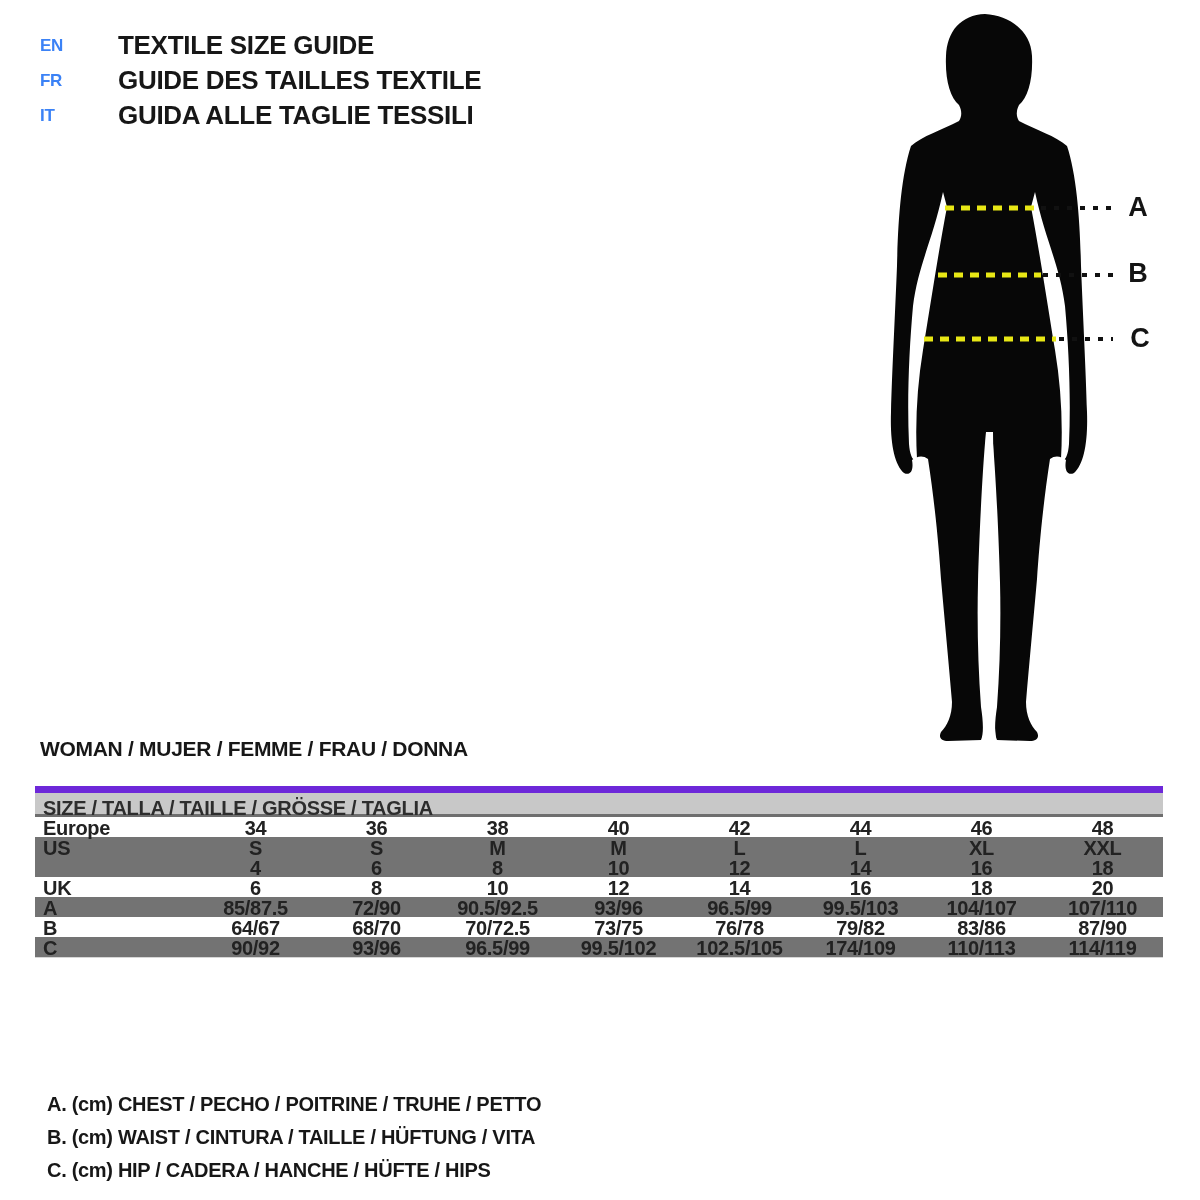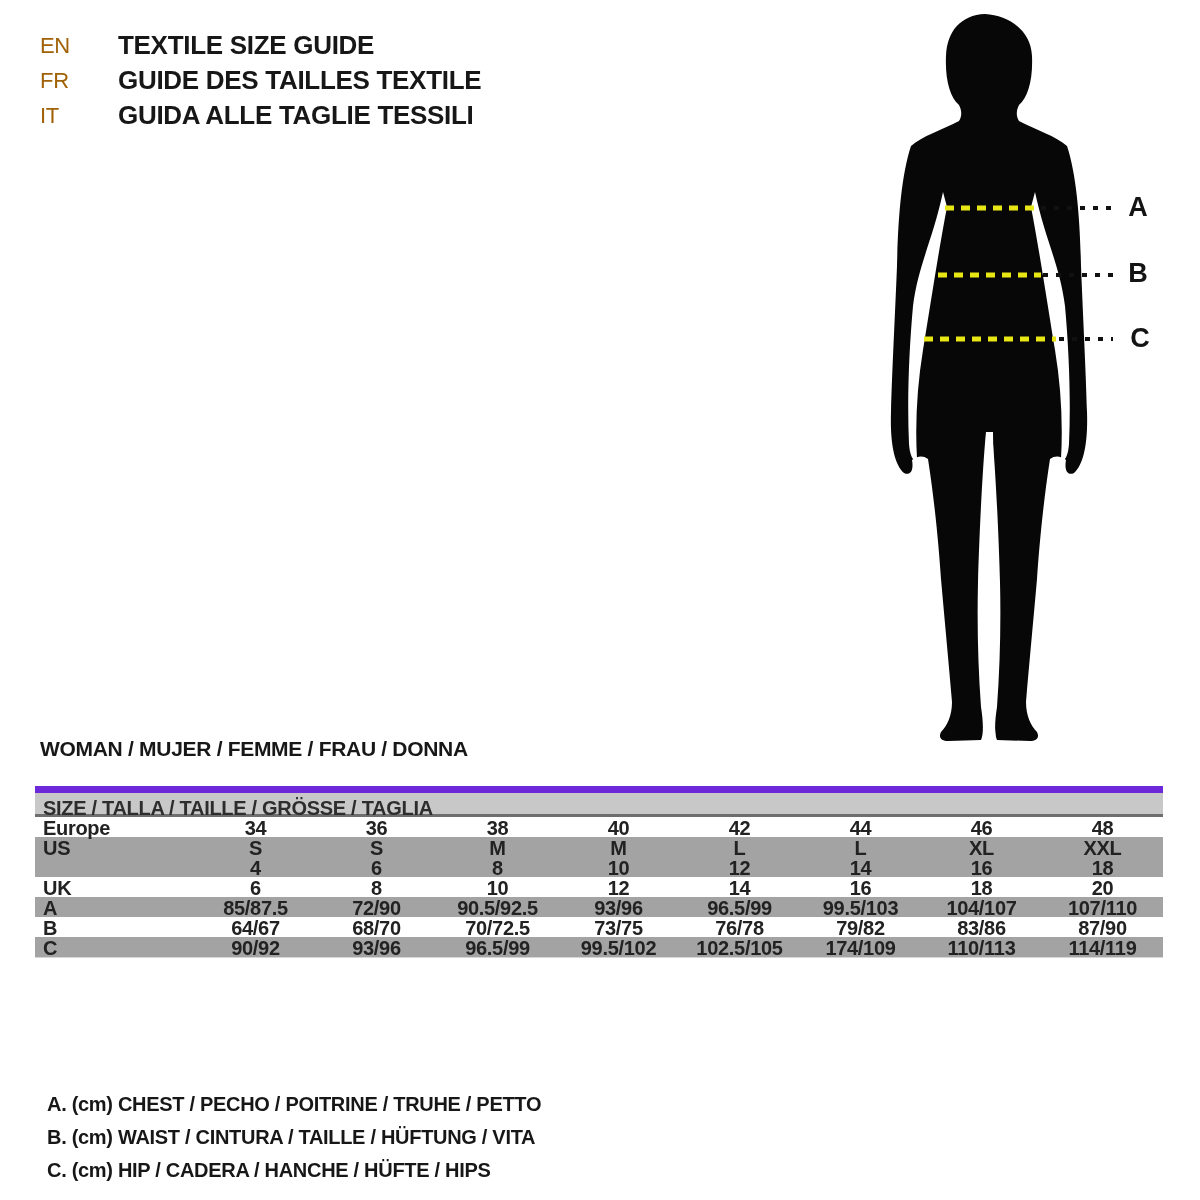--- a/index.html
+++ b/index.html
@@ -3,39 +3,39 @@
 <meta charset="utf-8">
 <style>
   html,body{margin:0;padding:0;background:#ffffff;}
   #page{
     position:relative;width:1200px;height:1200px;background:#ffffff;overflow:hidden;
     font-family:"Liberation Sans", sans-serif;color:#1f1f1f;
   }
   
   .lang-block{position:absolute;left:40px;top:28px;}
   .lang-row{display:flex;height:35px;align-items:center;}
-  .lang-code{width:78px;font-size:22px;font-weight:normal;letter-spacing:-0.3px;color:#a16207;}
+  .lang-code{width:78px;font-size:17px;font-weight:bold;letter-spacing:-0.3px;color:#3b82f6;}
   .lang-title{font-size:26px;font-weight:bold;letter-spacing:-0.3px;color:#171717;white-space:nowrap;}
   
   .figure-wrap{position:absolute;left:845px;top:4px;width:350px;height:740px;}
   .figure-wrap svg{position:absolute;left:0;top:0;}
   .meas-label{position:absolute;font-size:27px;font-weight:bold;color:#141414;width:30px;text-align:center;}
   .meas-label.a{left:278px;top:188px;}
   .meas-label.b{left:278px;top:254px;}
   .meas-label.c{left:280px;top:319px;}
   
   .section-title{position:absolute;left:40px;top:737px;font-size:21px;font-weight:bold;letter-spacing:-0.3px;color:#171717;white-space:nowrap;}
   
   .size-table{position:absolute;left:35px;top:786px;width:1128px;border-bottom:1px solid #d6d6d6;}
   .size-table-header{
     height:31px;line-height:31px;background:#c8c8c8;border-top:7px solid #6d28d9;border-bottom:3px solid #6e6e6e;
     font-size:20px;font-weight:bold;letter-spacing:-0.3px;color:#2d2d2d;padding-left:8px;box-sizing:border-box;
   }
   .trow{display:grid;grid-template-columns:160px repeat(8,1fr);height:20px;align-items:center;}
-  .trow.shaded{background:#a3a3a3;}
+  .trow.shaded{background:#737373;}
   .cell{font-size:20px;font-weight:bold;letter-spacing:-0.3px;color:#222222;text-align:center;white-space:nowrap;}
   .cell.label{text-align:left;padding-left:8px;}
   
   .legend-block{position:absolute;left:40px;top:1088px;}
   .legend-line{height:33px;line-height:33px;font-size:20px;font-weight:bold;letter-spacing:-0.3px;color:#171717;white-space:nowrap;margin-left:7px;}
 </style>
 </head>
 <body>
 
 <div id="page">

